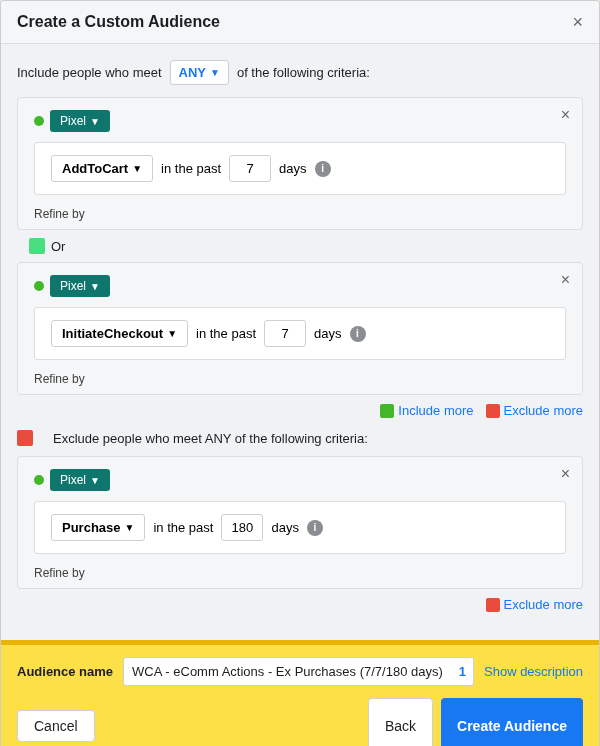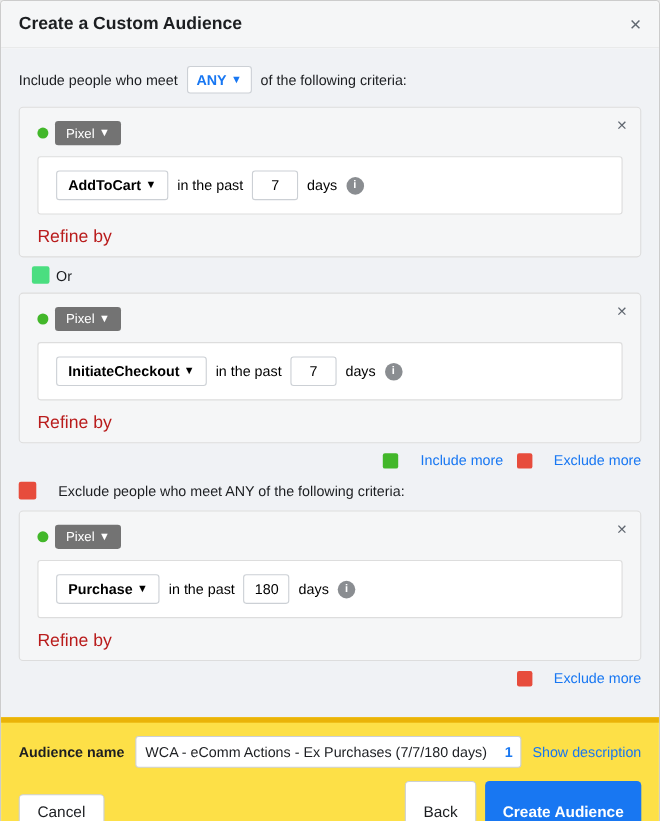--- a/index.html
+++ b/index.html
@@ -93,21 +93,21 @@
       width: 10px;
       height: 10px;
       background: #42b72a;
       border-radius: 50%;
       flex-shrink: 0;
     }
     .pixel-btn {
       display: inline-flex;
       align-items: center;
       gap: 4px;
-      background: #737373;
+      background: #0f766e;
       color: #fff;
       border: none;
       border-radius: 3px;
       padding: 4px 10px;
       cursor: pointer;
       font-size: 12px;
     }
     .inner-block {
       background: #fff;
       border: 1px solid #ddd;
@@ -147,23 +147,23 @@
       width: 16px;
       height: 16px;
       background: #8a8d91;
       border-radius: 50%;
       color: #fff;
       font-size: 10px;
       font-weight: bold;
       cursor: pointer;
     }
     .refine-link {
-      color: #b91c1c;
-      cursor: pointer;
-      font-size: 16px;
+      color: #404040;
+      cursor: pointer;
+      font-size: 12px;
       margin-top: 4px;
       display: inline-block;
     }
     .or-row {
       display: flex;
       align-items: center;
       gap: 6px;
       margin: 8px 12px;
       color: #1c1e21;
       font-size: 13px;
@@ -178,21 +178,21 @@
     .action-row {
       display: flex;
       justify-content: flex-end;
       align-items: center;
       gap: 12px;
       margin: 8px 0 12px 0;
     }
     .action-link {
       display: flex;
       align-items: center;
-      gap: 20px;
+      gap: 4px;
       color: #1877f2;
       cursor: pointer;
       font-size: 13px;
     }
     .action-icon {
       width: 14px;
       height: 14px;
       background: #42b72a;
       border-radius: 2px;
       display: inline-block;

